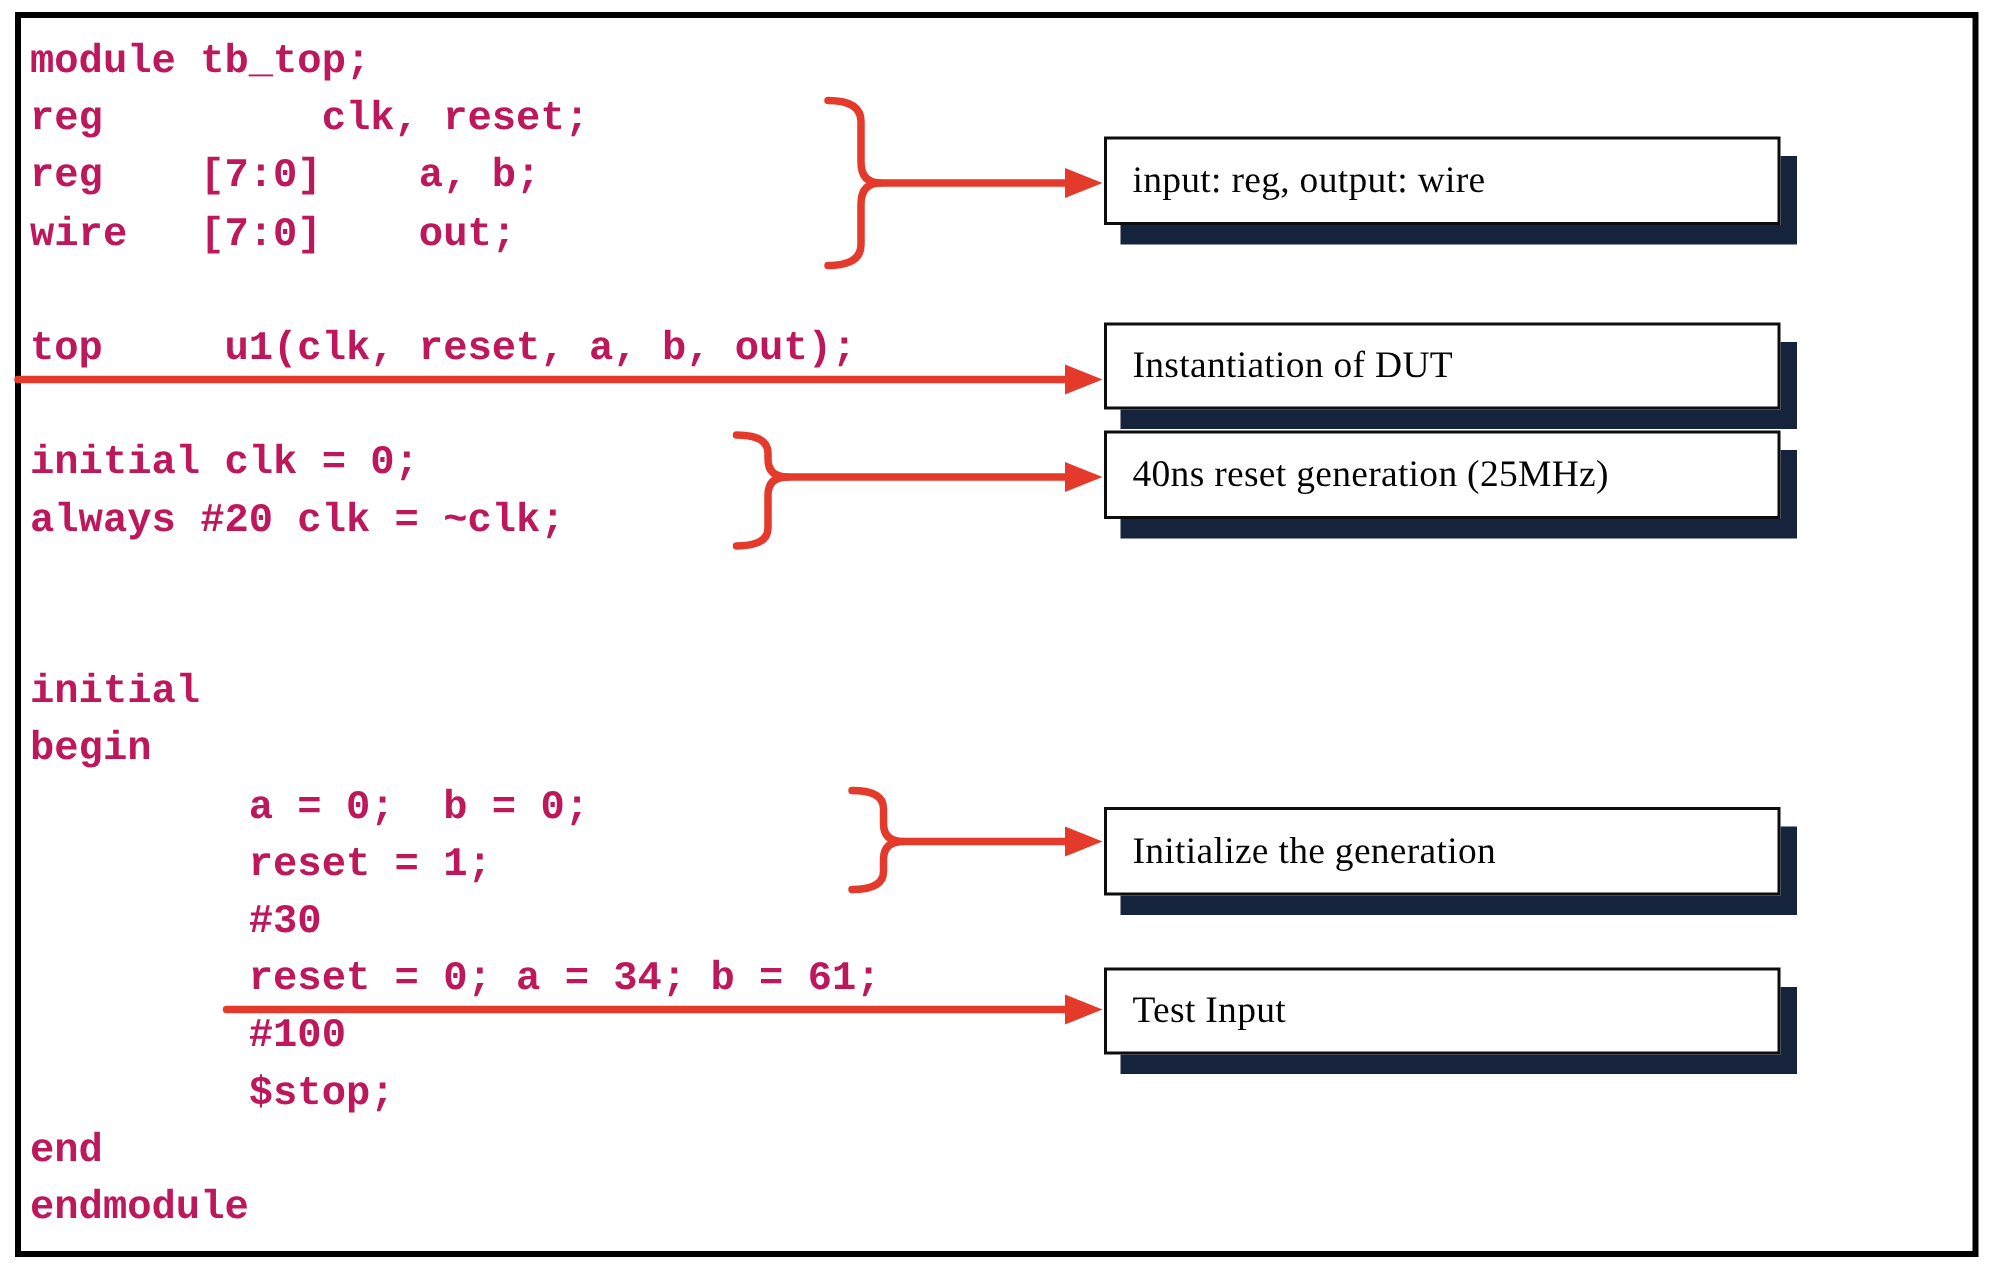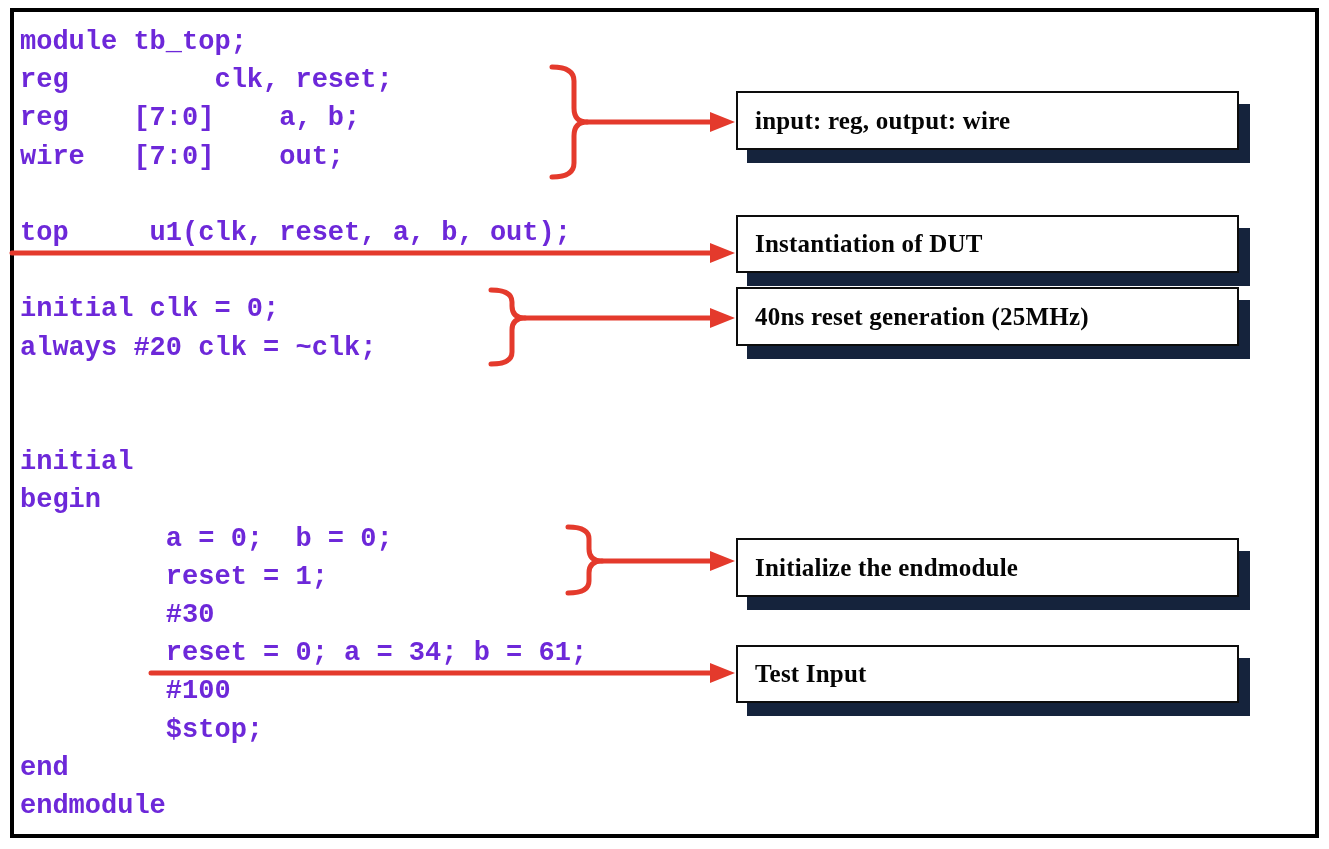--- a/index.html
+++ b/index.html
@@ -23,35 +23,35 @@
     background:transparent;
   }
   pre.code{
     position:absolute;
     left:20px;top:23px;
     margin:0;
     font-family:"Liberation Mono","DejaVu Sans Mono",monospace;
     font-weight:bold;
     font-size:27px;
     line-height:38.2px;
-    color:#6d28d9;
+    color:#be185d;
     white-space:pre;
   }
   .ann-box{
     position:absolute;
     left:736px;
-    width:503px;
+    width:451px;
     background:#ffffff;
     border:2px solid #0d0d0d;
     box-shadow:11px 13px 0 var(--shadow-navy);
     display:flex;
     align-items:center;
     padding-left:17px;
     font-family:"Liberation Serif","DejaVu Serif",serif;
-    font-weight:700;
+    font-weight:400;
     font-size:25px;
     color:#050505;
     letter-spacing:0.2px;
     z-index:2;
   }
   .ann-1{top:91px;height:59px;}
   .ann-2{top:215px;height:58px;}
   .ann-3{top:287px;height:59px;}
   .ann-4{top:538px;height:59px;}
   .ann-5{top:645px;height:58px;}
@@ -124,17 +124,17 @@
 <div class="ann-box ann-1">
   <span>input: reg, output: wire</span>
 </div>
 <div class="ann-box ann-2">
   <span>Instantiation of DUT</span>
 </div>
 <div class="ann-box ann-3">
   <span>40ns reset generation (25MHz)</span>
 </div>
 <div class="ann-box ann-4">
-  <span>Initialize the endmodule</span>
+  <span>Initialize the generation</span>
 </div>
 <div class="ann-box ann-5">
   <span>Test Input</span>
 </div>
 
 </body></html>

